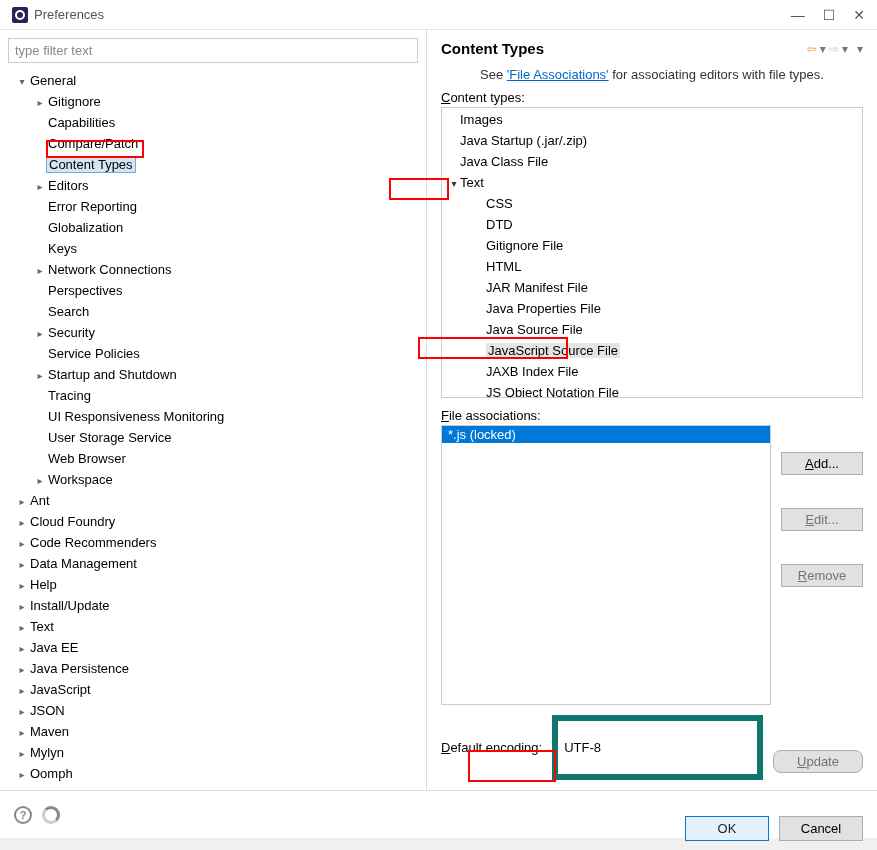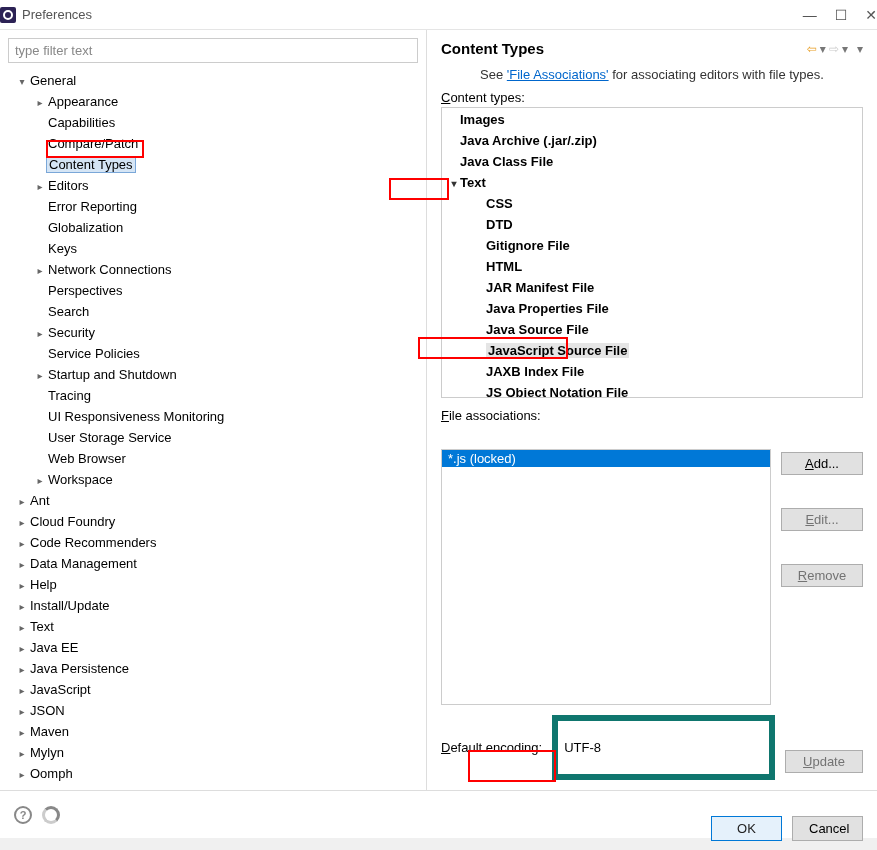--- a/index.html
+++ b/index.html
@@ -1,19 +1,19 @@
 <!DOCTYPE html>
 <html><head>
 <meta charset="utf-8">
 <style>
 * { box-sizing: border-box; margin: 0; padding: 0; font-family: "Segoe UI", Tahoma, sans-serif; font-size: 13px; }
 body { background: #f0f0f0; width: 877px; height: 850px; overflow: hidden; position: relative; }
 
 
-.titlebar { height: 30px; background: #fff; border-bottom: 1px solid #e5e5e5; display: flex; align-items: center; padding: 0 0; }
+.titlebar { height: 30px; background: #fff; border-bottom: 1px solid #e5e5e5; display: flex; align-items: center; padding: 0 12px; }
 .titlebar .app-icon { width: 16px; height: 16px; background: #2c2255; border-radius: 2px; margin-right: 6px; position: relative; }
 .titlebar .app-icon::after { content: ""; position: absolute; inset: 3px; border: 2px solid #fff; border-radius: 50%; }
 .titlebar .title { color: #555; flex: 1; }
 .titlebar .win-controls { display: flex; gap: 18px; }
 .titlebar .win-controls span { color: #555; cursor: pointer; font-size: 14px; }
 
 
 .main { display: flex; height: 760px; }
 .left-pane { width: 427px; background: #fff; border-right: 1px solid #ddd; display: flex; flex-direction: column; }
 .filter-box { margin: 8px; border: 1px solid #ccc; padding: 4px 6px; color: #888; }
@@ -31,46 +31,46 @@
 .right-header h2 { font-size: 15px; font-weight: 600; }
 .nav-arrows { display: flex; gap: 3px; align-items: center; }
 .nav-arrows span { font-size: 12px; color: #777; cursor: pointer; }
 .nav-arrows .back { color: #e8a02a; }
 .intro { margin: 10px 0 8px 0; color: #333; text-align: center; }
 .intro a { color: #0066cc; text-decoration: underline; }
 .label-u::first-letter { text-decoration: underline; }
 .section-label { margin-bottom: 2px; }
 
 .ct-box { border: 1px solid #ccc; height: 320px; overflow-y: scroll; padding: 2px 0; }
-.ct-tree { list-style: none; font-weight: bold; }
+.ct-tree { list-style: none; }
 .ct-tree li { line-height: 20px; padding-left: 6px; white-space: nowrap; }
 .ct-tree ul { list-style: none; padding-left: 20px; }
 .ct-tree .arrow { display: inline-block; width: 12px; font-size: 10px; color: #333; text-align: center; }
 .ct-tree .arrow.blank { visibility: hidden; }
 .ct-tree .sel { background: #e5e5e5; padding: 0 2px; }
 
 .fa-label { margin-top: 10px; }
 .fa-row { display: flex; gap: 10px; margin-top: 2px; flex: 1; min-height: 280px; }
-.fa-list { border: 1px solid #ccc; flex: 1; overflow: auto; margin-top: 24px; }
+.fa-list { border: 1px solid #ccc; flex: 1; overflow: auto; }
 .fa-list .item { background: #0078d7; color: #fff; padding: 1px 6px; }
 .fa-buttons { display: flex; flex-direction: column; gap: 6px; width: 82px; }
 .btn { border: 1px solid #adadad; background: #e1e1e1; padding: 3px 0; text-align: center; cursor: pointer; margin-top: 27px; }
 .btn.disabled { color: #737373; }
 .btn .ul { text-decoration: underline; }
 
 .enc-row { display: flex; align-items: center; gap: 10px; margin-top: 10px; }
 .enc-row .enc-label span:first-letter { text-decoration: underline; }
 .enc-row input { flex: 1; border: 6px solid #0f766e; padding: 19px 6px; }
-.enc-row .btn { width: 78px; }
+.enc-row .btn { width: 90px; border-radius: 8px; }
 
 
 .footer { height: 48px; border-top: 1px solid #ddd; background: #fff; display: flex; align-items: center; padding: 0 14px; gap: 10px; }
 .footer .icons { display: flex; gap: 10px; flex: 1; }
 .footer .icons span { width: 18px; height: 18px; border: 2px solid #888; border-radius: 50%; display: inline-flex; align-items: center; justify-content: center; color: #888; font-size: 11px; font-weight: bold; cursor: pointer; }
-.footer .btn { width: 71px; padding: 4px 16px; }
+.footer .btn { width: 84px; padding: 4px 16px; }
 .footer .btn.primary { border-color: #0078d7; color: #222; background: #e5f1fb; }
 
 
 .ann { position: absolute; border: 2px solid red; pointer-events: none; }
 svg.arrows { position: absolute; inset: 0; pointer-events: none; }
 </style>
 </head>
 <body>
 
 <div class="titlebar">
@@ -83,21 +83,21 @@
   </div>
 </div>
 
 <div class="main">
 
   <div class="left-pane">
     <div class="filter-box">type filter text</div>
     <div class="tree-wrap">
       <ul class="tree" id="left-tree">
           <li><span class="arrow">▾</span><span class="node">General</span><ul>
-              <li><span class="arrow ">▸</span><span class="node">Appearance</span></li>
+              <li><span class="arrow ">▸</span><span class="node">Gitignore</span></li>
               <li><span class="arrow blank">▸</span><span class="node">Capabilities</span></li>
               <li><span class="arrow blank">▸</span><span class="node">Compare/Patch</span></li>
               <li><span class="arrow blank">▸</span><span class="selected">Content Types</span></li>
               <li><span class="arrow ">▸</span><span class="node">Editors</span></li>
               <li><span class="arrow blank">▸</span><span class="node">Error Reporting</span></li>
               <li><span class="arrow blank">▸</span><span class="node">Globalization</span></li>
               <li><span class="arrow blank">▸</span><span class="node">Keys</span></li>
               <li><span class="arrow ">▸</span><span class="node">Network Connections</span></li>
               <li><span class="arrow blank">▸</span><span class="node">Perspectives</span></li>
               <li><span class="arrow blank">▸</span><span class="node">Search</span></li>
@@ -141,21 +141,21 @@
     </div>
 
     <p class="intro">
       <span>See </span><a href="#">'File Associations'</a><span> for associating editors with file types.</span>
     </p>
 
     <div class="section-label label-u">Content types:</div>
     <div class="ct-box">
       <ul class="ct-tree" id="ct-tree">
           <li><span class="arrow blank">▸</span><span>Images</span></li>
-          <li><span class="arrow blank">▸</span><span>Java Archive (.jar/.zip)</span></li>
+          <li><span class="arrow blank">▸</span><span>Java Startup (.jar/.zip)</span></li>
           <li><span class="arrow blank">▸</span><span>Java Class File</span></li>
           <li><span class="arrow">▾</span><span>Text</span><ul>
               <li><span class="arrow blank">▸</span><span class="">CSS</span></li>
               <li><span class="arrow blank">▸</span><span class="">DTD</span></li>
               <li><span class="arrow blank">▸</span><span class="">Gitignore File</span></li>
               <li><span class="arrow blank">▸</span><span class="">HTML</span></li>
               <li><span class="arrow blank">▸</span><span class="">JAR Manifest File</span></li>
               <li><span class="arrow blank">▸</span><span class="">Java Properties File</span></li>
               <li><span class="arrow blank">▸</span><span class="">Java Source File</span></li>
               <li><span class="arrow blank">▸</span><span class="sel">JavaScript Source File</span></li>

